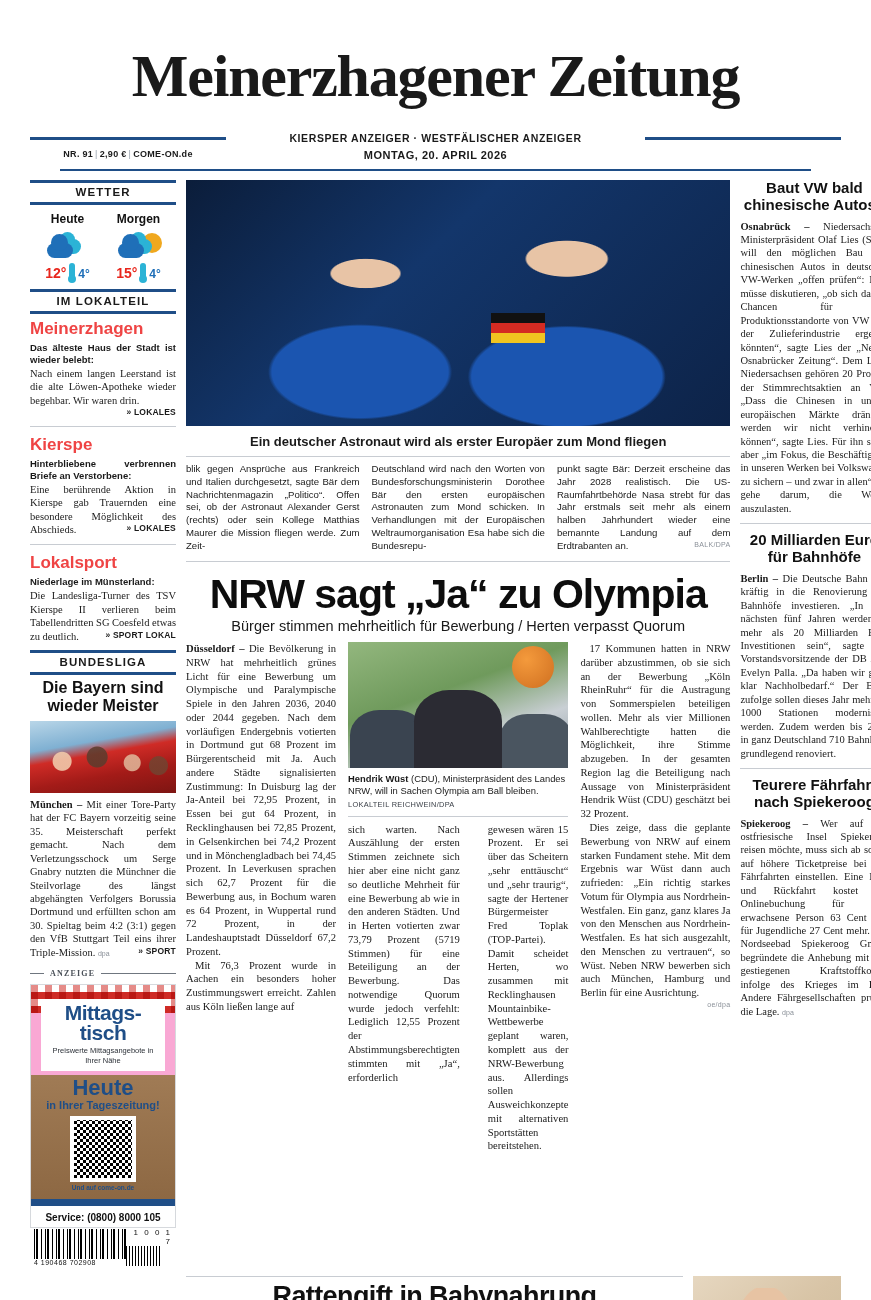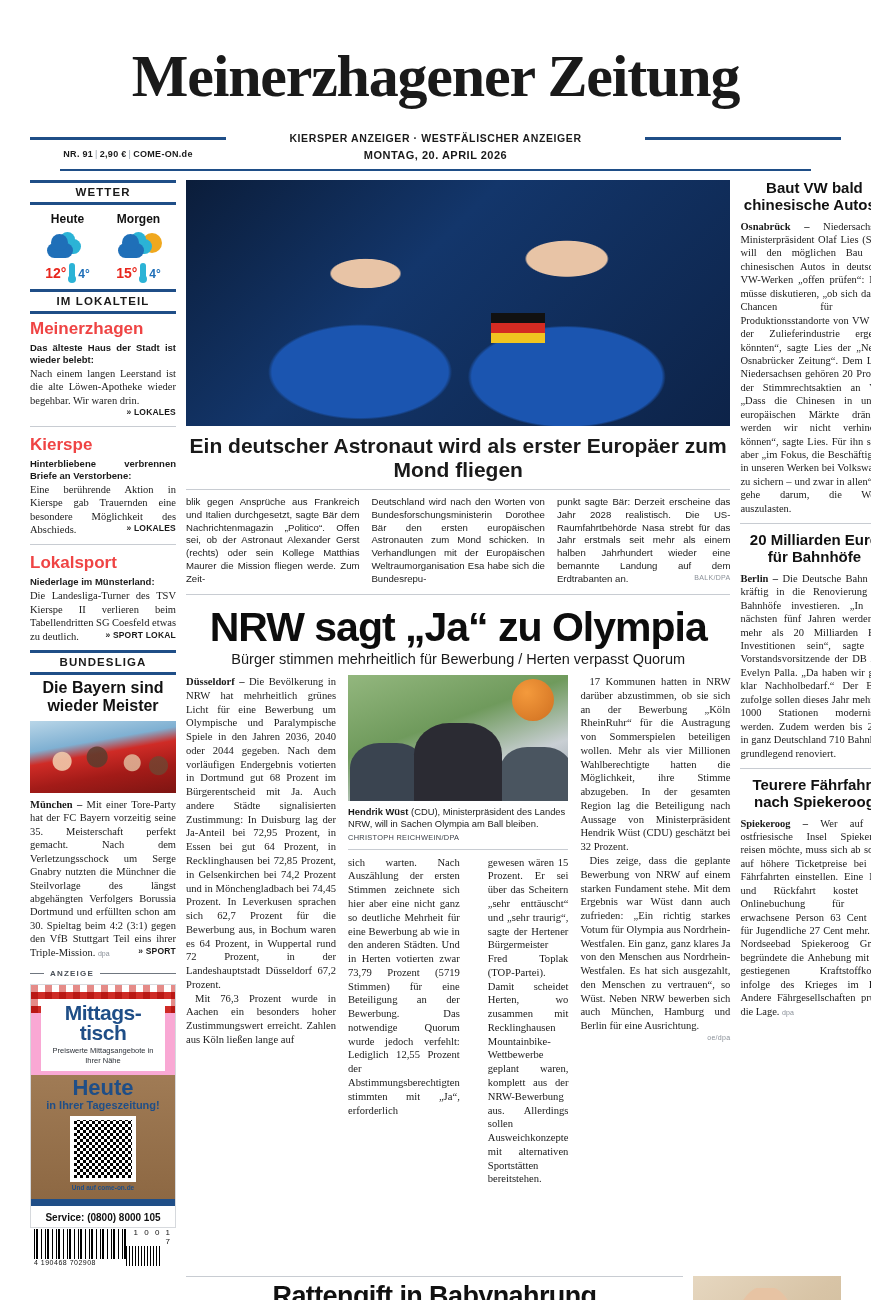--- a/index.html
+++ b/index.html
@@ -110,21 +110,21 @@
      background:
        radial-gradient(circle at 22% 56%, rgba(240,200,170,.9) 0 9px, transparent 10px),
        radial-gradient(circle at 46% 50%, rgba(90,60,45,.85) 0 10px, transparent 11px),
        radial-gradient(circle at 70% 58%, rgba(225,185,155,.85) 0 8px, transparent 9px),
        radial-gradient(circle at 88% 62%, rgba(110,70,50,.8) 0 9px, transparent 10px); }
 
   
   .anzeige-rule { display:flex; align-items:center; gap:6px; margin:10px 0 6px; }
   .anzeige-rule .l { height:1px; background:#6f767f; flex:0 0 14px; }
   .anzeige-rule .r { height:1px; background:#6f767f; flex:1 1 auto; }
-  .anzeige-rule .t { font-family:Liberation Sans, sans-serif; font-size:8px; font-weight:700; letter-spacing:1.2px; color:#4a5058; }
+  .anzeige-rule .t { font-family:Liberation Serif, serif; font-size:8px; font-weight:700; letter-spacing:1.2px; color:#4a5058; }
 
   .ad { border:1px solid #d6d9dd; }
   .ad-inner { background:#f9a8d4; padding:0; position:relative; }
   .ad-checks { height:28px; background:
       repeating-linear-gradient(0deg,#cf2b26 0 7px,#ffffff 7px 14px),
       repeating-linear-gradient(90deg,rgba(207,43,38,.55) 0 7px,rgba(255,255,255,.55) 7px 14px);
       background-blend-mode:multiply; }
   .ad-white { background:#fff; margin:0 10px; padding:4px 4px 6px; text-align:center; position:relative; top:-14px; }
   .ad-h1 { font-family:"Liberation Sans",sans-serif; font-weight:700; font-size:21px; color:#1f4e87; line-height:.96; letter-spacing:-.5px; }
   .ad-sub { font-family:"Liberation Sans",sans-serif; font-size:7.5px; color:#2c3138; line-height:1.25; margin-top:3px; }
@@ -154,21 +154,21 @@
      background:
        radial-gradient(ellipse at 32% 78%, #1b55b0 0 88px, transparent 92px),
        radial-gradient(ellipse at 33% 38%, #e8c4a6 0 34px, transparent 36px),
        radial-gradient(ellipse at 70% 80%, #1b55b0 0 95px, transparent 99px),
        radial-gradient(ellipse at 70% 32%, #e8c4a6 0 40px, transparent 42px); }
   .ph-astro::after { content:""; position:absolute; left:56%; top:54%; width:54px; height:30px;
      background:linear-gradient(180deg,#111 0 33%,#d42b22 33% 66%,#f0c420 66% 100%); }
 
   .mid-head {
     font-family:"Liberation Sans", sans-serif;
-    font-weight:700; font-size:21px; text-align:center;
+    font-weight:700; font-size:13px; text-align:center;
     padding:8px 0 7px; color:#1a1a1a;
   }
   .divider { height:1px; background:#c8ccd2; }
   .cols-3 { display:flex; gap:12px; padding-top:6px; }
   .cols-3 > div { flex:1 1 0; }
   .art-body {
     font-family:"Liberation Sans", sans-serif;
     font-size:9.6px; line-height:1.33; text-align:justify; color:#1a1a1a;
   }
   .art-serif {
@@ -377,21 +377,21 @@
             <span>Die Bevölkerung in NRW hat mehrheitlich grünes Licht für eine Bewerbung um Olympische und Paralympische Spiele in den Jahren 2036, 2040 oder 2044 gegeben. Nach dem vorläufigen Endergebnis votierten in Dortmund gut 68 Prozent im Bürgerentscheid mit Ja. Auch andere Städte signalisierten Zustimmung: In Duisburg lag der Ja-Anteil bei 72,95 Prozent, in Essen bei gut 64 Prozent, in Recklinghausen bei 72,85 Prozent, in Gelsenkirchen bei 74,2 Prozent und in Mönchengladbach bei 74,45 Prozent. In Leverkusen sprachen sich 62,7 Prozent für die Bewerbung aus, in Bochum waren es 64 Prozent, in Wuppertal rund 72 Prozent, in der Landeshauptstadt Düsseldorf 67,2 Prozent.</span>
           </div>
           <div class="art-serif" style="text-indent:9px">Mit 76,3 Prozent wurde in Aachen ein besonders hoher Zustimmungswert erreicht. Zahlen aus Köln ließen lange auf</div>
         </div>
 
         <div class="nrw-c2">
           <div class="photo ph-ball"></div>
           <div class="capt">
             <b>Hendrik Wüst</b>
             <span>(CDU), Ministerpräsident des Landes NRW, will in Sachen Olympia am Ball bleiben.</span>
-            <span class="capt-credit">CHRISTOPH REICHWEIN/DPA</span>
+            <span class="capt-credit">LOKALTEIL REICHWEIN/DPA</span>
           </div>
           <div class="divider" style="margin:6px 0"></div>
           <div style="display:flex; gap:28px">
             <div class="art-serif" style="flex:1 1 0">sich warten. Nach Auszählung der ersten Stimmen zeichnete sich hier aber eine nicht ganz so deutliche Mehrheit für eine Bewerbung ab wie in den anderen Städten. Und in Herten votierten zwar 73,79 Prozent (5719 Stimmen) für eine Beteiligung an der Bewerbung. Das notwendige Quorum wurde jedoch verfehlt: Lediglich 12,55 Prozent der Abstimmungsberechtigten stimmten mit „Ja“, erforderlich</div>
             <div class="art-serif" style="flex:1 1 0">gewesen wären 15 Prozent. Er sei über das Scheitern „sehr enttäuscht“ und „sehr traurig“, sagte der Hertener Bürgermeister Fred Toplak (TOP-Partei). Damit scheidet Herten, wo zusammen mit Recklinghausen Mountainbike-Wettbewerbe geplant waren, komplett aus der NRW-Bewerbung aus. Allerdings sollen Ausweichkonzepte mit alternativen Sportstätten bereitstehen.</div>
           </div>
         </div>
 
         <div class="nrw-c3">
           <div class="art-serif" style="text-indent:9px">17 Kommunen hatten in NRW darüber abzustimmen, ob sie sich an der Bewerbung „Köln RheinRuhr“ für die Austragung von Sommerspielen beteiligen wollen. Mehr als vier Millionen Wahlberechtigte hatten die Möglichkeit, ihre Stimme abzugeben. In der gesamten Region lag die Beteiligung nach Aussage von Ministerpräsident Hendrik Wüst (CDU) geschätzt bei 32 Prozent.</div>

